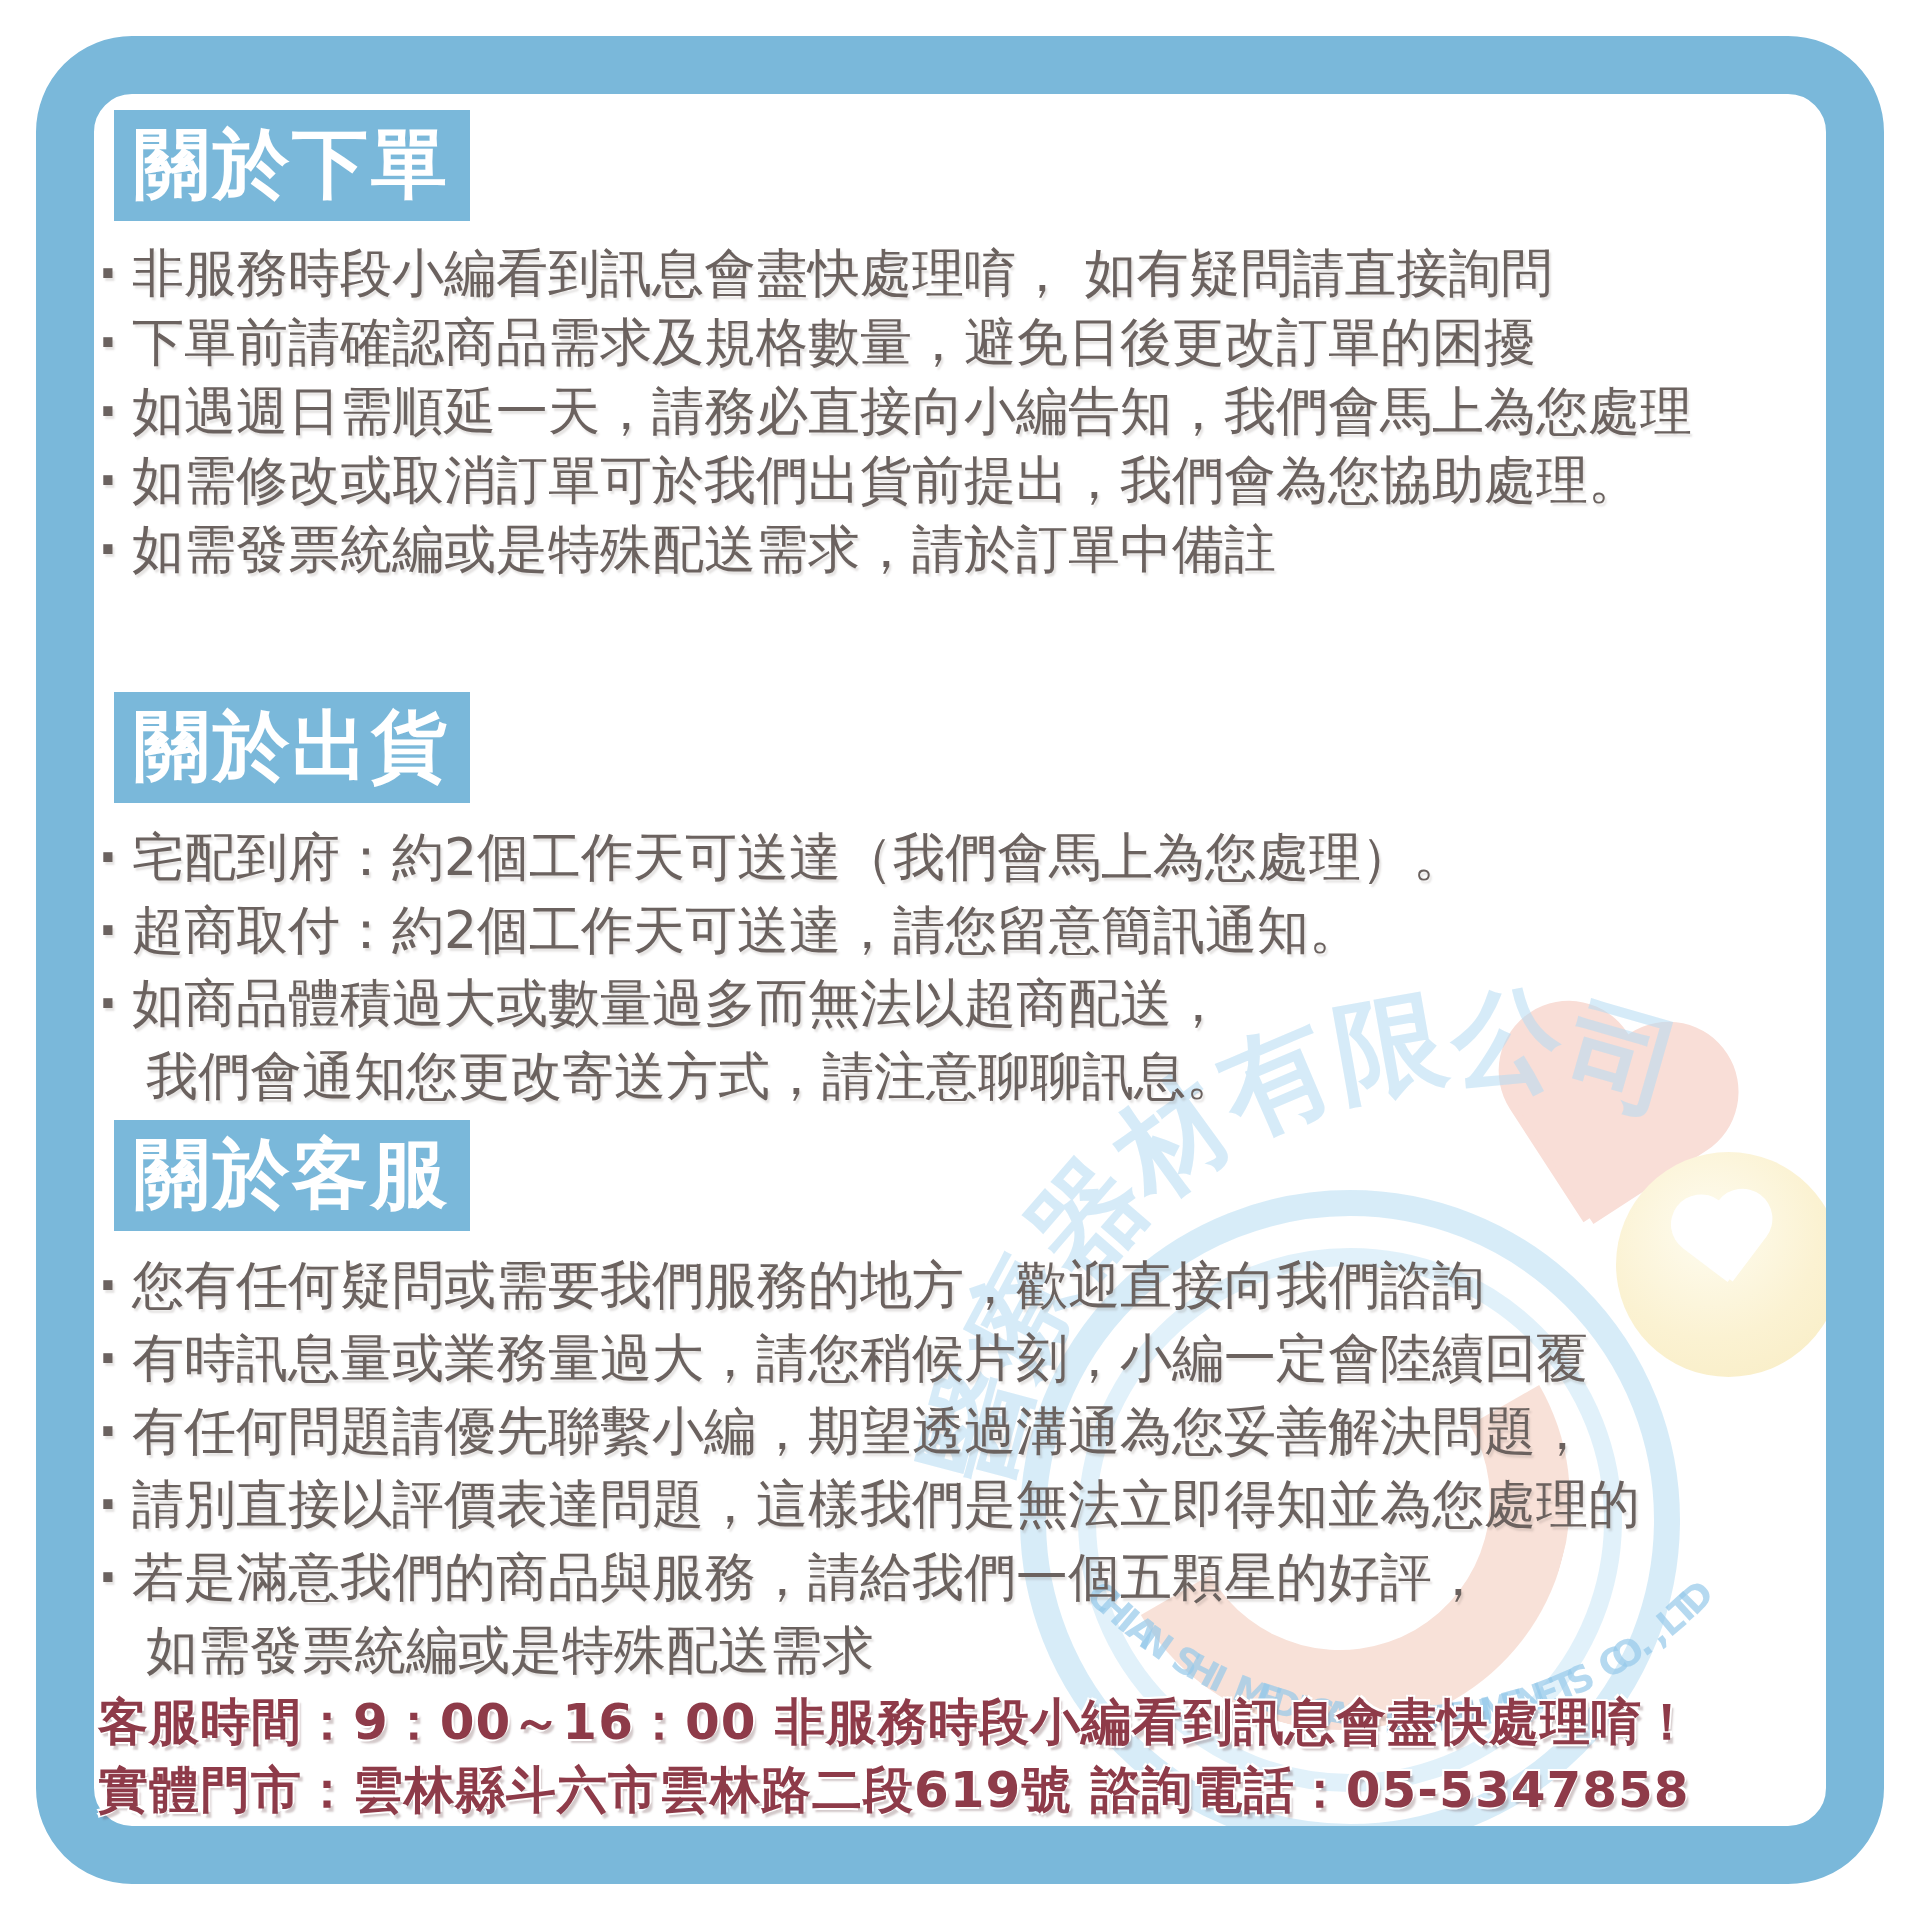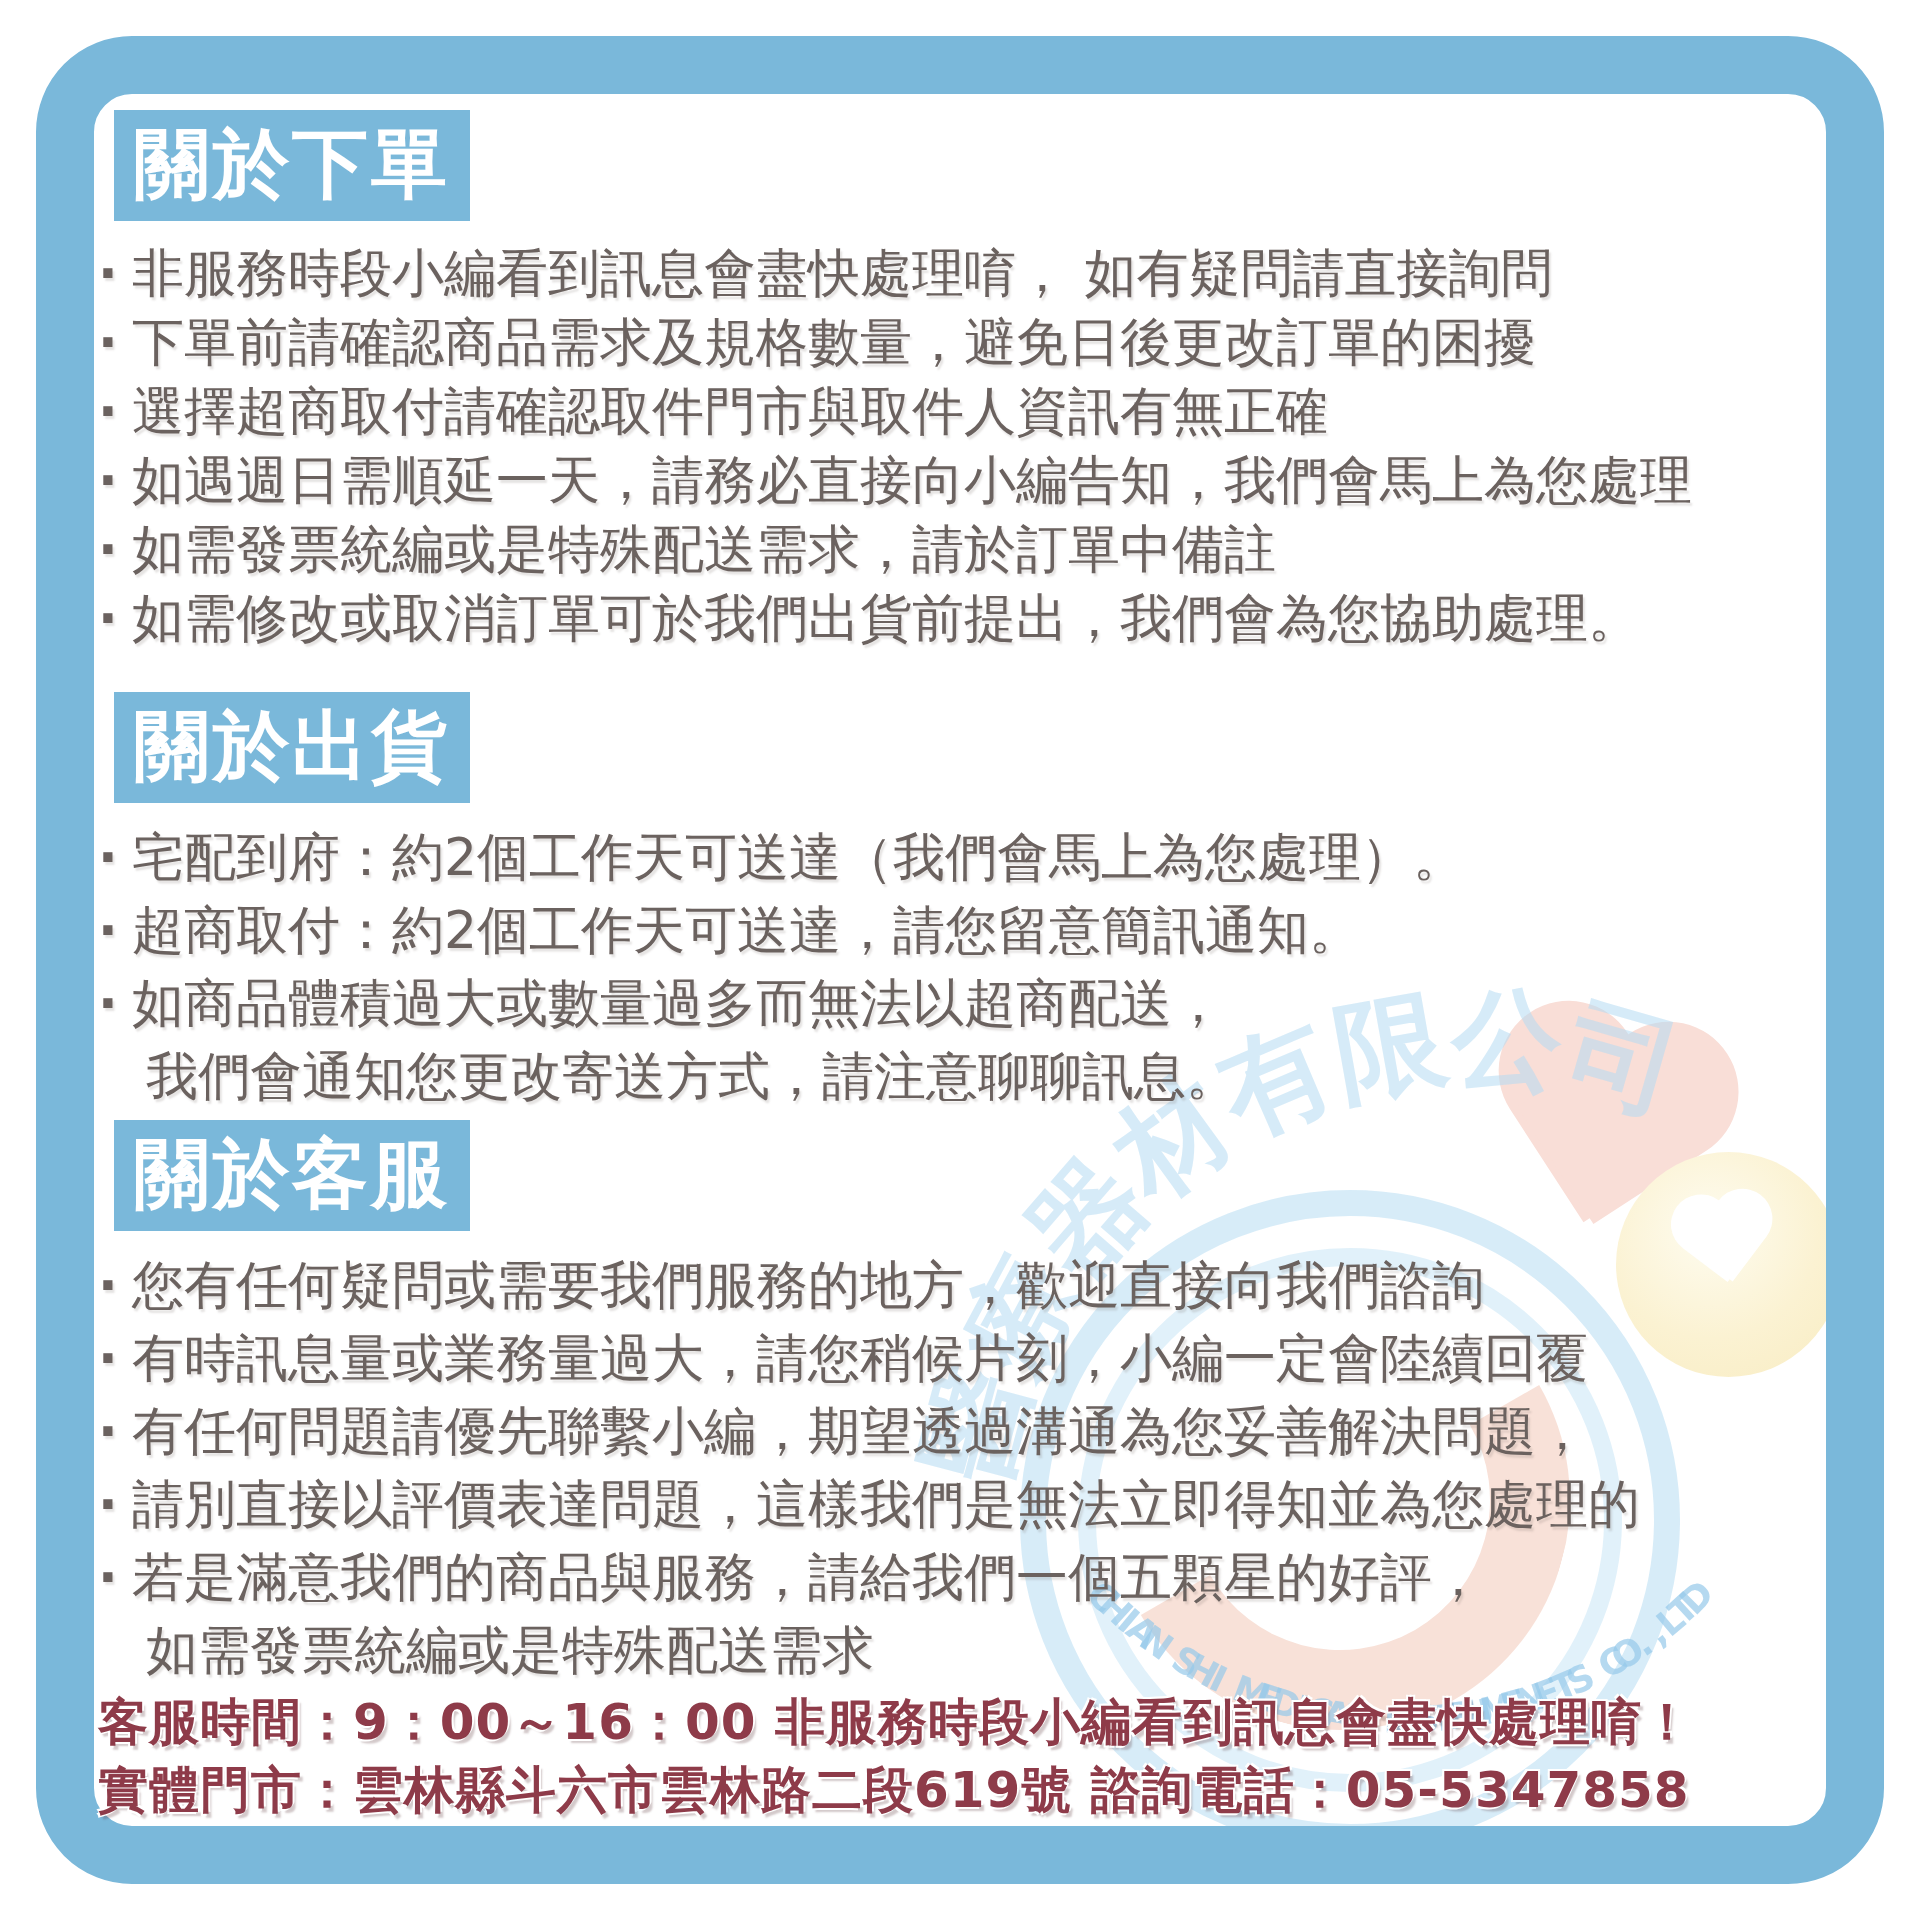--- a/index.html
+++ b/index.html
@@ -149,24 +149,23 @@
     </div>
   </div>
 
   <div class="frame"></div>
 
   <section class="sec" id="sec-ordering">
     <div class="badge">關於下單</div>
     <ul class="bullets">
         <li>非服務時段小編看到訊息會盡快處理唷， 如有疑問請直接詢問</li>
         <li>下單前請確認商品需求及規格數量，避免日後更改訂單的困擾</li>
-        <li>選擇超商取付請確認取件門市與取件人資訊有無正確</li>
         <li>如遇週日需順延一天，請務必直接向小編告知，我們會馬上為您處理</li>
+        <li>如需修改或取消訂單可於我們出貨前提出，我們會為您協助處理。</li>
         <li>如需發票統編或是特殊配送需求，請於訂單中備註</li>
-        <li>如需修改或取消訂單可於我們出貨前提出，我們會為您協助處理。</li>
       </ul>
   </section>
 
   <section class="sec" id="sec-shipping">
     <div class="badge">關於出貨</div>
     <ul class="bullets">
         <li>宅配到府：約2個工作天可送達（我們會馬上為您處理）。</li>
         <li>超商取付：約2個工作天可送達，請您留意簡訊通知。</li>
         <li>如商品體積過大或數量過多而無法以超商配送，</li>
         <li class="cont">我們會通知您更改寄送方式，請注意聊聊訊息。</li>

